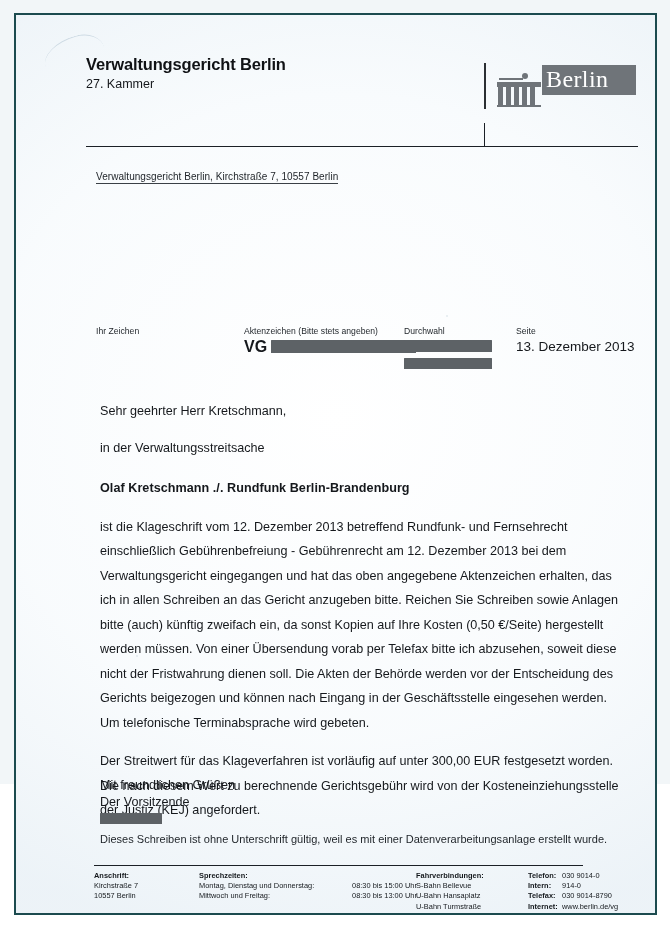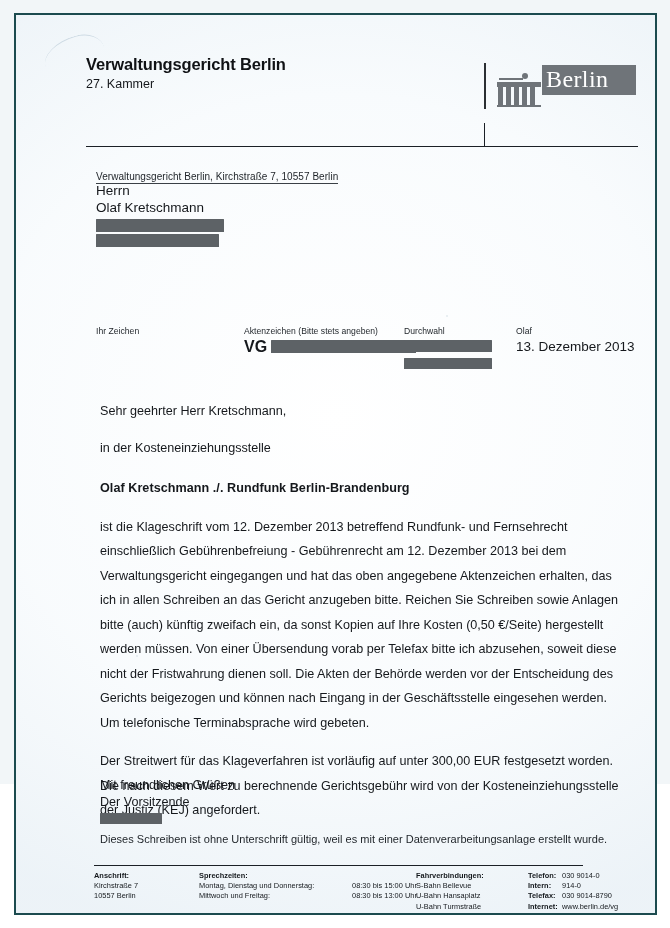--- a/index.html
+++ b/index.html
@@ -344,26 +344,20 @@
           <div id="gate-base"></div>
         </div>
         <div id="berlin-box"></div>
         <div id="berlin-word">Berlin</div>
       </div>
 
       <div id="header-tick"></div>
       <div id="header-rule"></div>
 
       <div id="return-address">Verwaltungsgericht Berlin, Kirchstraße 7, 10557 Berlin</div>
-      <div id="recipient">
-        <div>Herrn</div>
-        <div>Olaf Kretschmann</div>
-        <span class="redaction" id="redact-street"></span>
-        <span class="redaction" id="redact-city"></span>
-      </div>
 
       <div id="reference-row">
         <div class="ref-col" id="col-ihr-zeichen">
           <div class="ref-label">Ihr Zeichen</div>
           <div class="ref-value"></div>
         </div>
 
         <div class="ref-col" id="col-aktenzeichen">
           <div class="ref-label">Aktenzeichen (Bitte stets angeben)</div>
           <div class="ref-value" id="aktenzeichen-value">
@@ -372,28 +366,28 @@
           </div>
         </div>
 
         <div class="ref-col" id="col-durchwahl">
           <div class="ref-label">Durchwahl</div>
           <span class="redaction" id="redact-durchwahl-1"></span>
           <span class="redaction" id="redact-durchwahl-2"></span>
         </div>
 
         <div class="ref-col" id="col-datum">
-          <div class="ref-label">Olaf</div>
+          <div class="ref-label">Seite</div>
           <div class="ref-value">13. Dezember 2013</div>
         </div>
       </div>
 
       <div id="body-text">
         <p class="para" id="salutation">Sehr geehrter Herr Kretschmann,</p>
-        <p class="para" id="matter-intro">in der Kosteneinziehungsstelle</p>
+        <p class="para" id="matter-intro">in der Verwaltungsstreitsache</p>
         <p id="subject-line">Olaf Kretschmann ./. Rundfunk Berlin-Brandenburg</p>
         <p class="para">ist die Klageschrift vom 12. Dezember 2013 betreffend Rundfunk- und Fernsehrecht einschließlich Gebührenbefreiung - Gebührenrecht am 12. Dezember 2013 bei dem Verwaltungsgericht eingegangen und hat das oben angegebene Aktenzeichen erhalten, das ich in allen Schreiben an das Gericht anzugeben bitte. Reichen Sie Schreiben sowie Anlagen bitte (auch) künftig zweifach ein, da sonst Kopien auf Ihre Kosten (0,50 €/Seite) hergestellt werden müssen. Von einer Übersendung vorab per Telefax bitte ich abzusehen, soweit diese nicht der Fristwahrung dienen soll. Die Akten der Behörde werden vor der Entscheidung des Gerichts beigezogen und können nach Eingang in der Geschäftsstelle eingesehen werden. Um telefonische Terminabsprache wird gebeten.</p>
         <p class="para">Der Streitwert für das Klageverfahren ist vorläufig auf unter 300,00 EUR festgesetzt worden. Die nach diesem Wert zu berechnende Gerichtsgebühr wird von der Kosteneinziehungsstelle der Justiz (KEJ) angefordert.</p>
       </div>
 
       <div id="closing">
         <div>Mit freundlichen Grüßen</div>
         <div>Der Vorsitzende</div>
         <span class="redaction" id="redact-signature"></span>
       </div>

